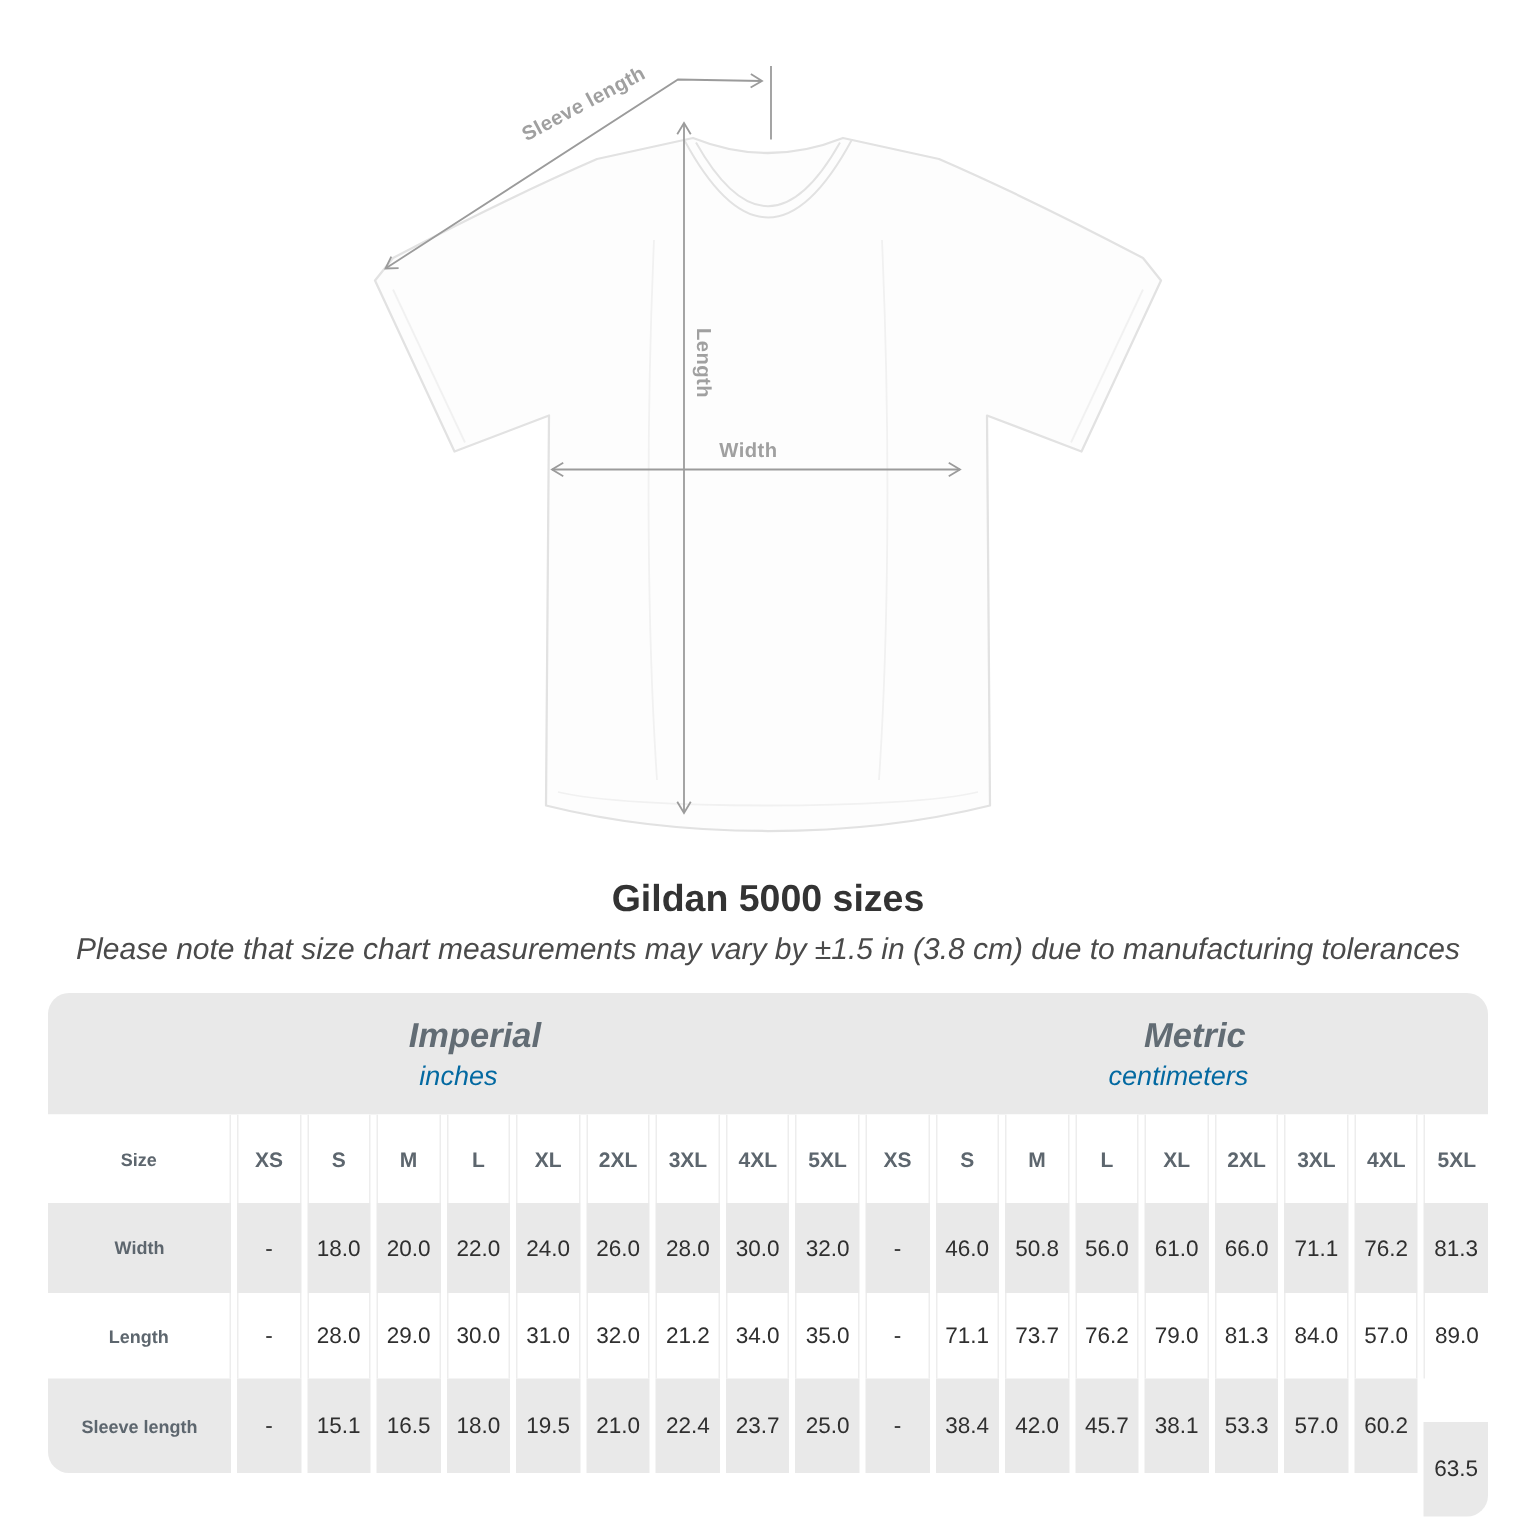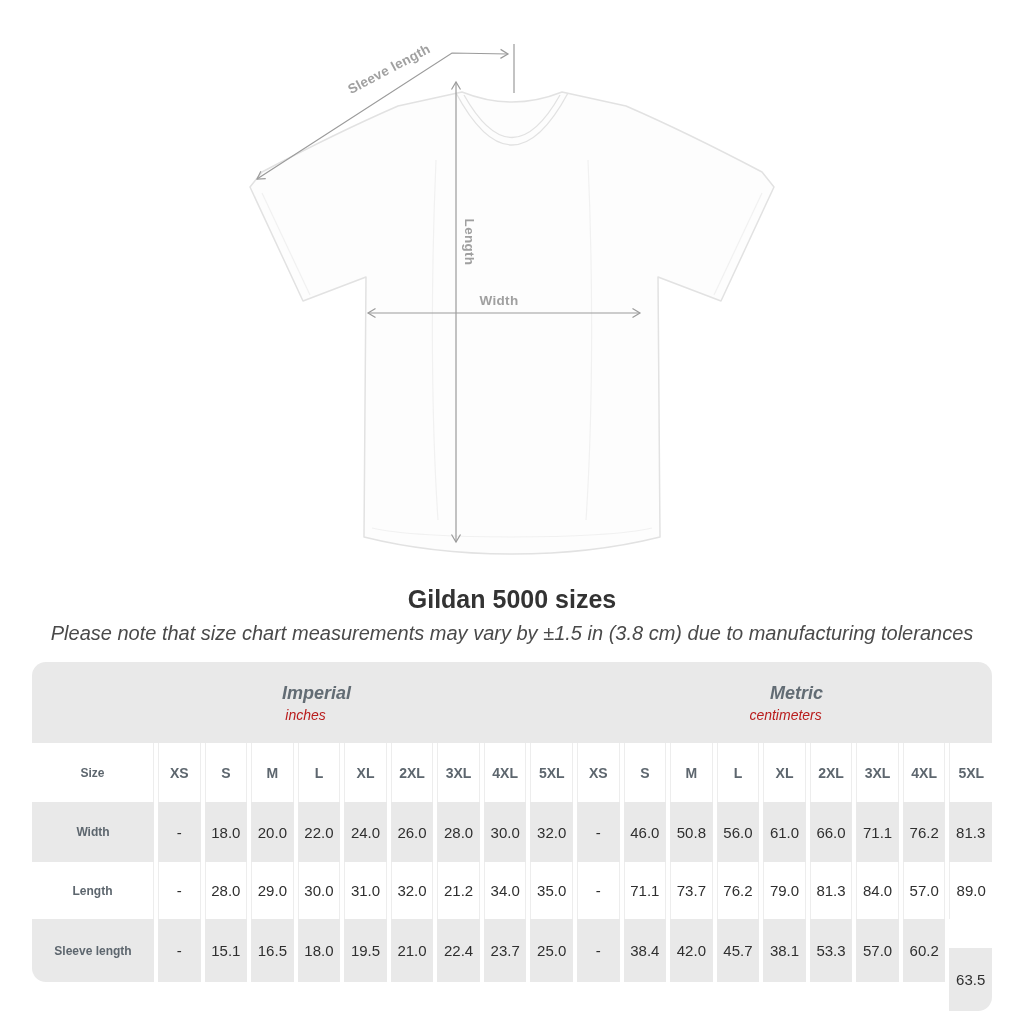--- a/index.html
+++ b/index.html
@@ -34,22 +34,22 @@
   }
   
   .size-table{width:960px;margin:0 auto;}
   .band{
     height:81px;background:var(--c-table_gray,#e9e9e9);
     border-radius:14px 14px 0 0;display:flex;
   }
   .band-group{display:flex;flex-direction:column;align-items:center;justify-content:center;gap:3px;}
   .band-group.imperial{width:57%;}
   .band-group.metric{width:43%;}
-  .band-name{font-size:18px;font-weight:bold;font-style:italic;color:var(--c-unit_heading_text,#626c74);margin-left:22px;}
-  .band-unit{font-size:14px;font-style:italic;color:#b91c1c;}
+  .band-name{font-size:23px;font-weight:bold;font-style:italic;color:var(--c-unit_heading_text,#626c74);margin-left:22px;}
+  .band-unit{font-size:18px;font-style:italic;color:#0369a1;}
   #size-grid{display:grid;grid-template-columns:122px repeat(18,1fr);column-gap:4px;}
   .cell{
     display:flex;align-items:center;justify-content:center;
     font-size:15px;color:var(--c-value_text,#2f2f2f);box-sizing:border-box;
   }
   .whiteRow{background:#fff;border-left:1px solid #ededed;border-right:1px solid #ededed;}
   .gray{background:var(--c-table_gray,#e9e9e9);}
   .c0{border-left:none;}
   .c18{border-right:none;}
   .head-row{height:59px;font-size:14px;}

